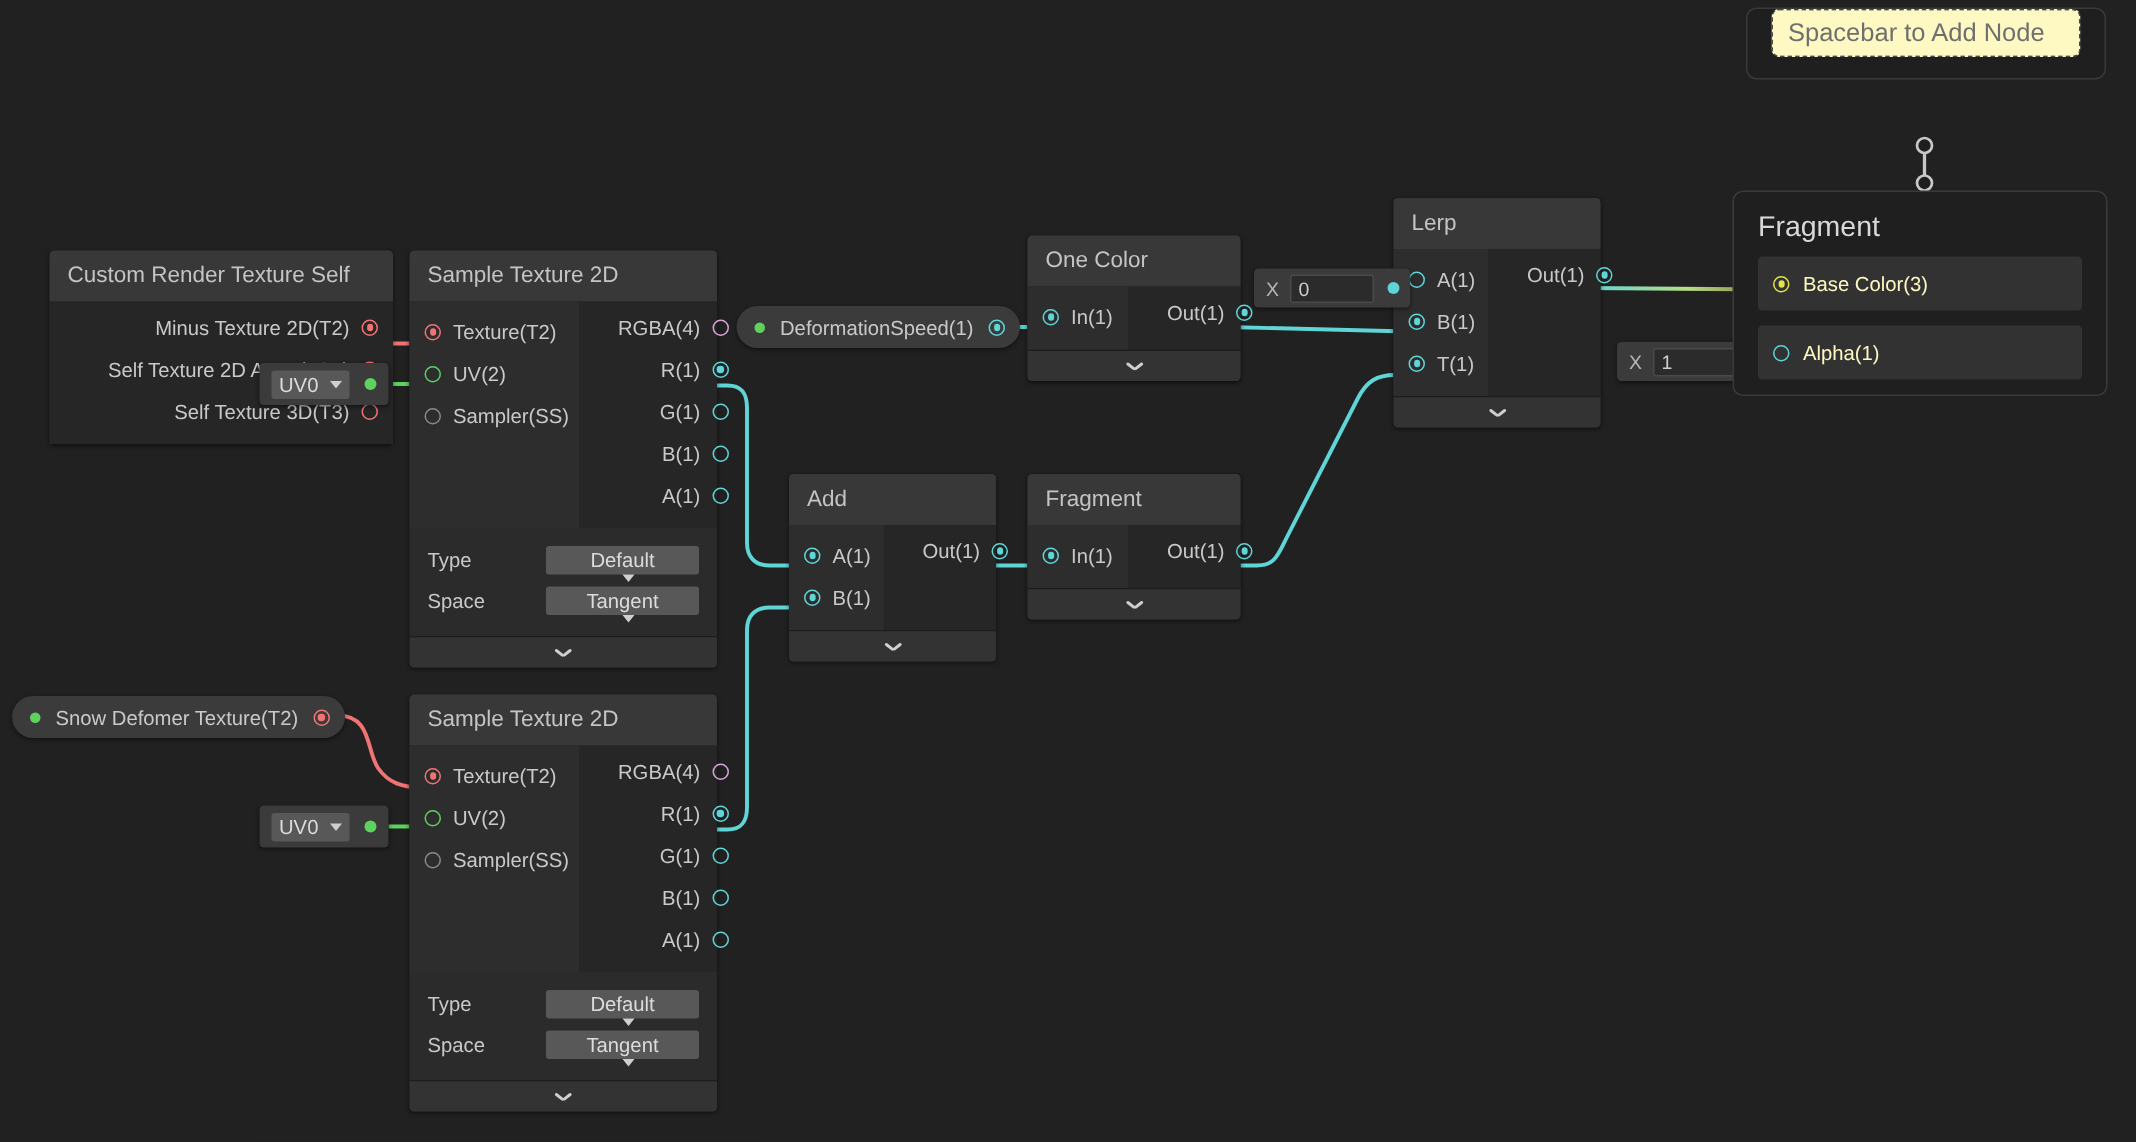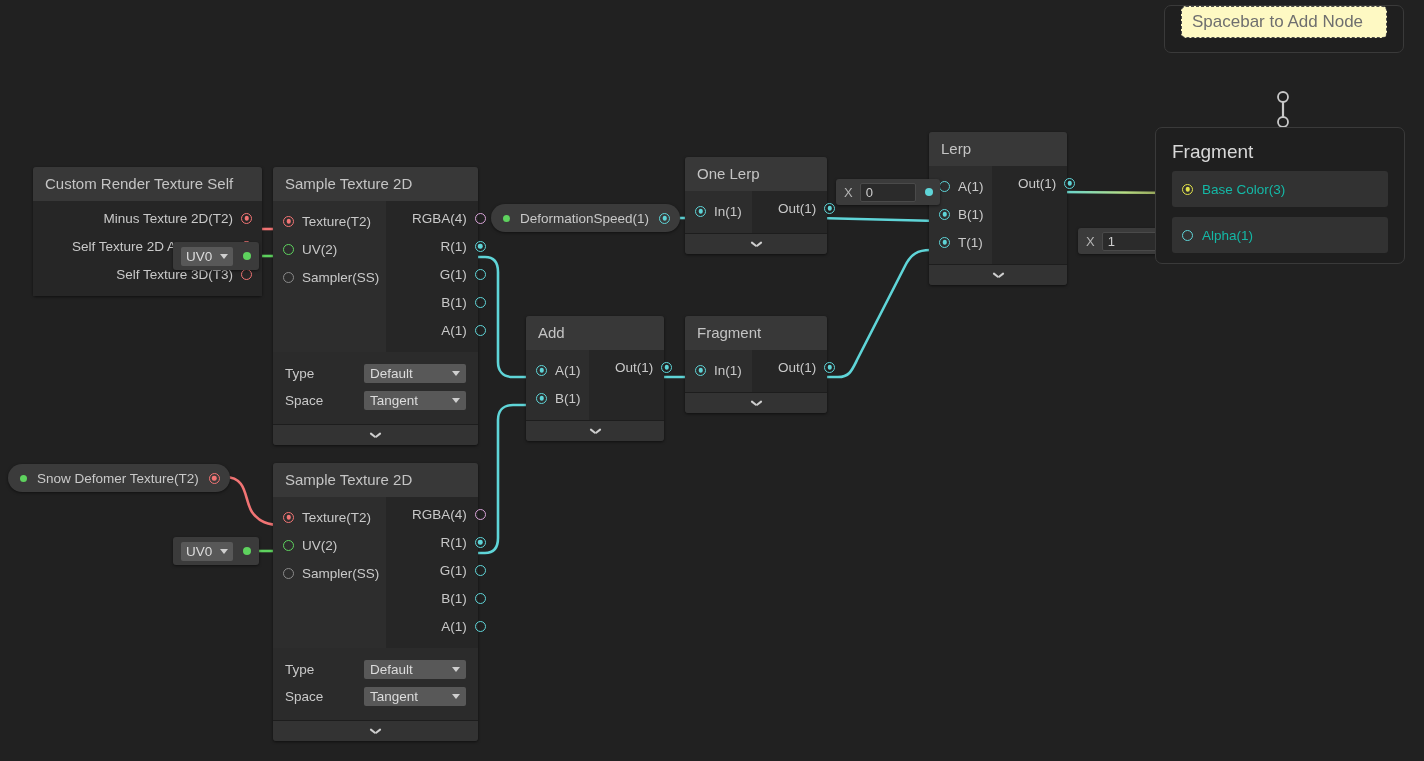--- a/index.html
+++ b/index.html
@@ -35,21 +35,21 @@
   .dot.c-cyan{border-color:#5fd5d8;color:#5fd5d8;}
   .dot.c-pink{border-color:#d8a4d8;color:#d8a4d8;}
   .dot.c-grey{border-color:#8a8a8a;color:#8a8a8a;}
   .dot.c-yellow{border-color:#e3e34a;color:#e3e34a;}
 
   .settings{background:#2b2b2b;padding:8px 12px 10px 12px;}
   .row{display:flex;align-items:center;justify-content:space-between;height:27px;}
   .row .rlabel{font-size:13.5px;color:#c9c9c9;}
   .dropdown{background:#585858;color:#dcdcdc;font-size:13.5px;border-radius:2px;
         height:19px;line-height:19px;padding:0 6px;min-width:90px;
-        display:flex;align-items:center;justify-content:space-between;}
+        display:flex;align-items:center;justify-content:space-between;flex-direction:column;}
   .caret{border-left:4px solid transparent;border-right:4px solid transparent;
         border-top:5px solid #cfcfcf;margin-left:8px;}
   .expander{background:#333;height:20px;border-top:1px solid #1d1d1d;
         border-radius:0 0 3px 3px;display:flex;align-items:center;justify-content:center;}
   .chev{width:11px;height:6px;position:relative;}
   .chev::before,.chev::after{content:"";position:absolute;top:0;width:7px;height:2.4px;
         background:#cfcfcf;border-radius:1px;}
   .chev::before{left:0;transform:rotate(38deg);transform-origin:left center;}
   .chev::after{right:0;transform:rotate(-38deg);transform-origin:right center;}
 
@@ -79,21 +79,21 @@
   .uvwidget .uvdot{width:8px;height:8px;border-radius:50%;background:#5ed25e;margin-left:10px;}
 
   
   .master{position:absolute;background:#1f1f1f;border:1px solid #3a3a3a;border-radius:7px;}
   .master .mtitle{color:#d8d8d8;font-size:19px;padding:14px 16px 10px 16px;line-height:1;}
   .mslot{background:#fef9c3;border:1px dashed #4a4a4a;border-radius:5px;
         margin:0 16px 14px 16px;height:30px;display:flex;align-items:center;
         padding:0 10px;color:#6f6f6f;font-size:17px;}
   .mblock{background:#323232;border-radius:3px;margin:0 16px 10px 16px;height:36px;
         display:flex;align-items:center;padding-left:10px;}
-  .mblock .mlabel{font-size:13.5px;color:#14b8a6;margin-left:9px;}
+  .mblock .mlabel{font-size:13.5px;color:#fef9c3;margin-left:9px;}
 </style>
 </head>
 <body>
 
 <div id="canvas">
 
   <svg class="wires" viewBox="0 0 1424 761" xmlns="http://www.w3.org/2000/svg">
     <defs>
       <linearGradient id="gradBaseColor" x1="0" y1="0" x2="1" y2="0">
         <stop offset="0%" stop-color="#5fd5d8"></stop>
@@ -269,21 +269,21 @@
           <span class="caret"></span>
         </span>
       </div>
     </div>
     <div class="expander">
       <span class="chev"></span>
     </div>
   </div>
 
   <div class="node" style="left:685px;top:157px;width:142px;">
-    <div class="title">One Lerp</div>
+    <div class="title">One Color</div>
     <div class="body">
       <div class="ports-in" style="width:67px;">
         <div class="port in" style="padding-right:10px;">
           <span class="dot c-cyan filled"></span>
           <span class="lbl">In(1)</span>
         </div>
       </div>
       <div class="ports-out">
         <div class="port out">
           <span class="lbl">Out(1)</span>

